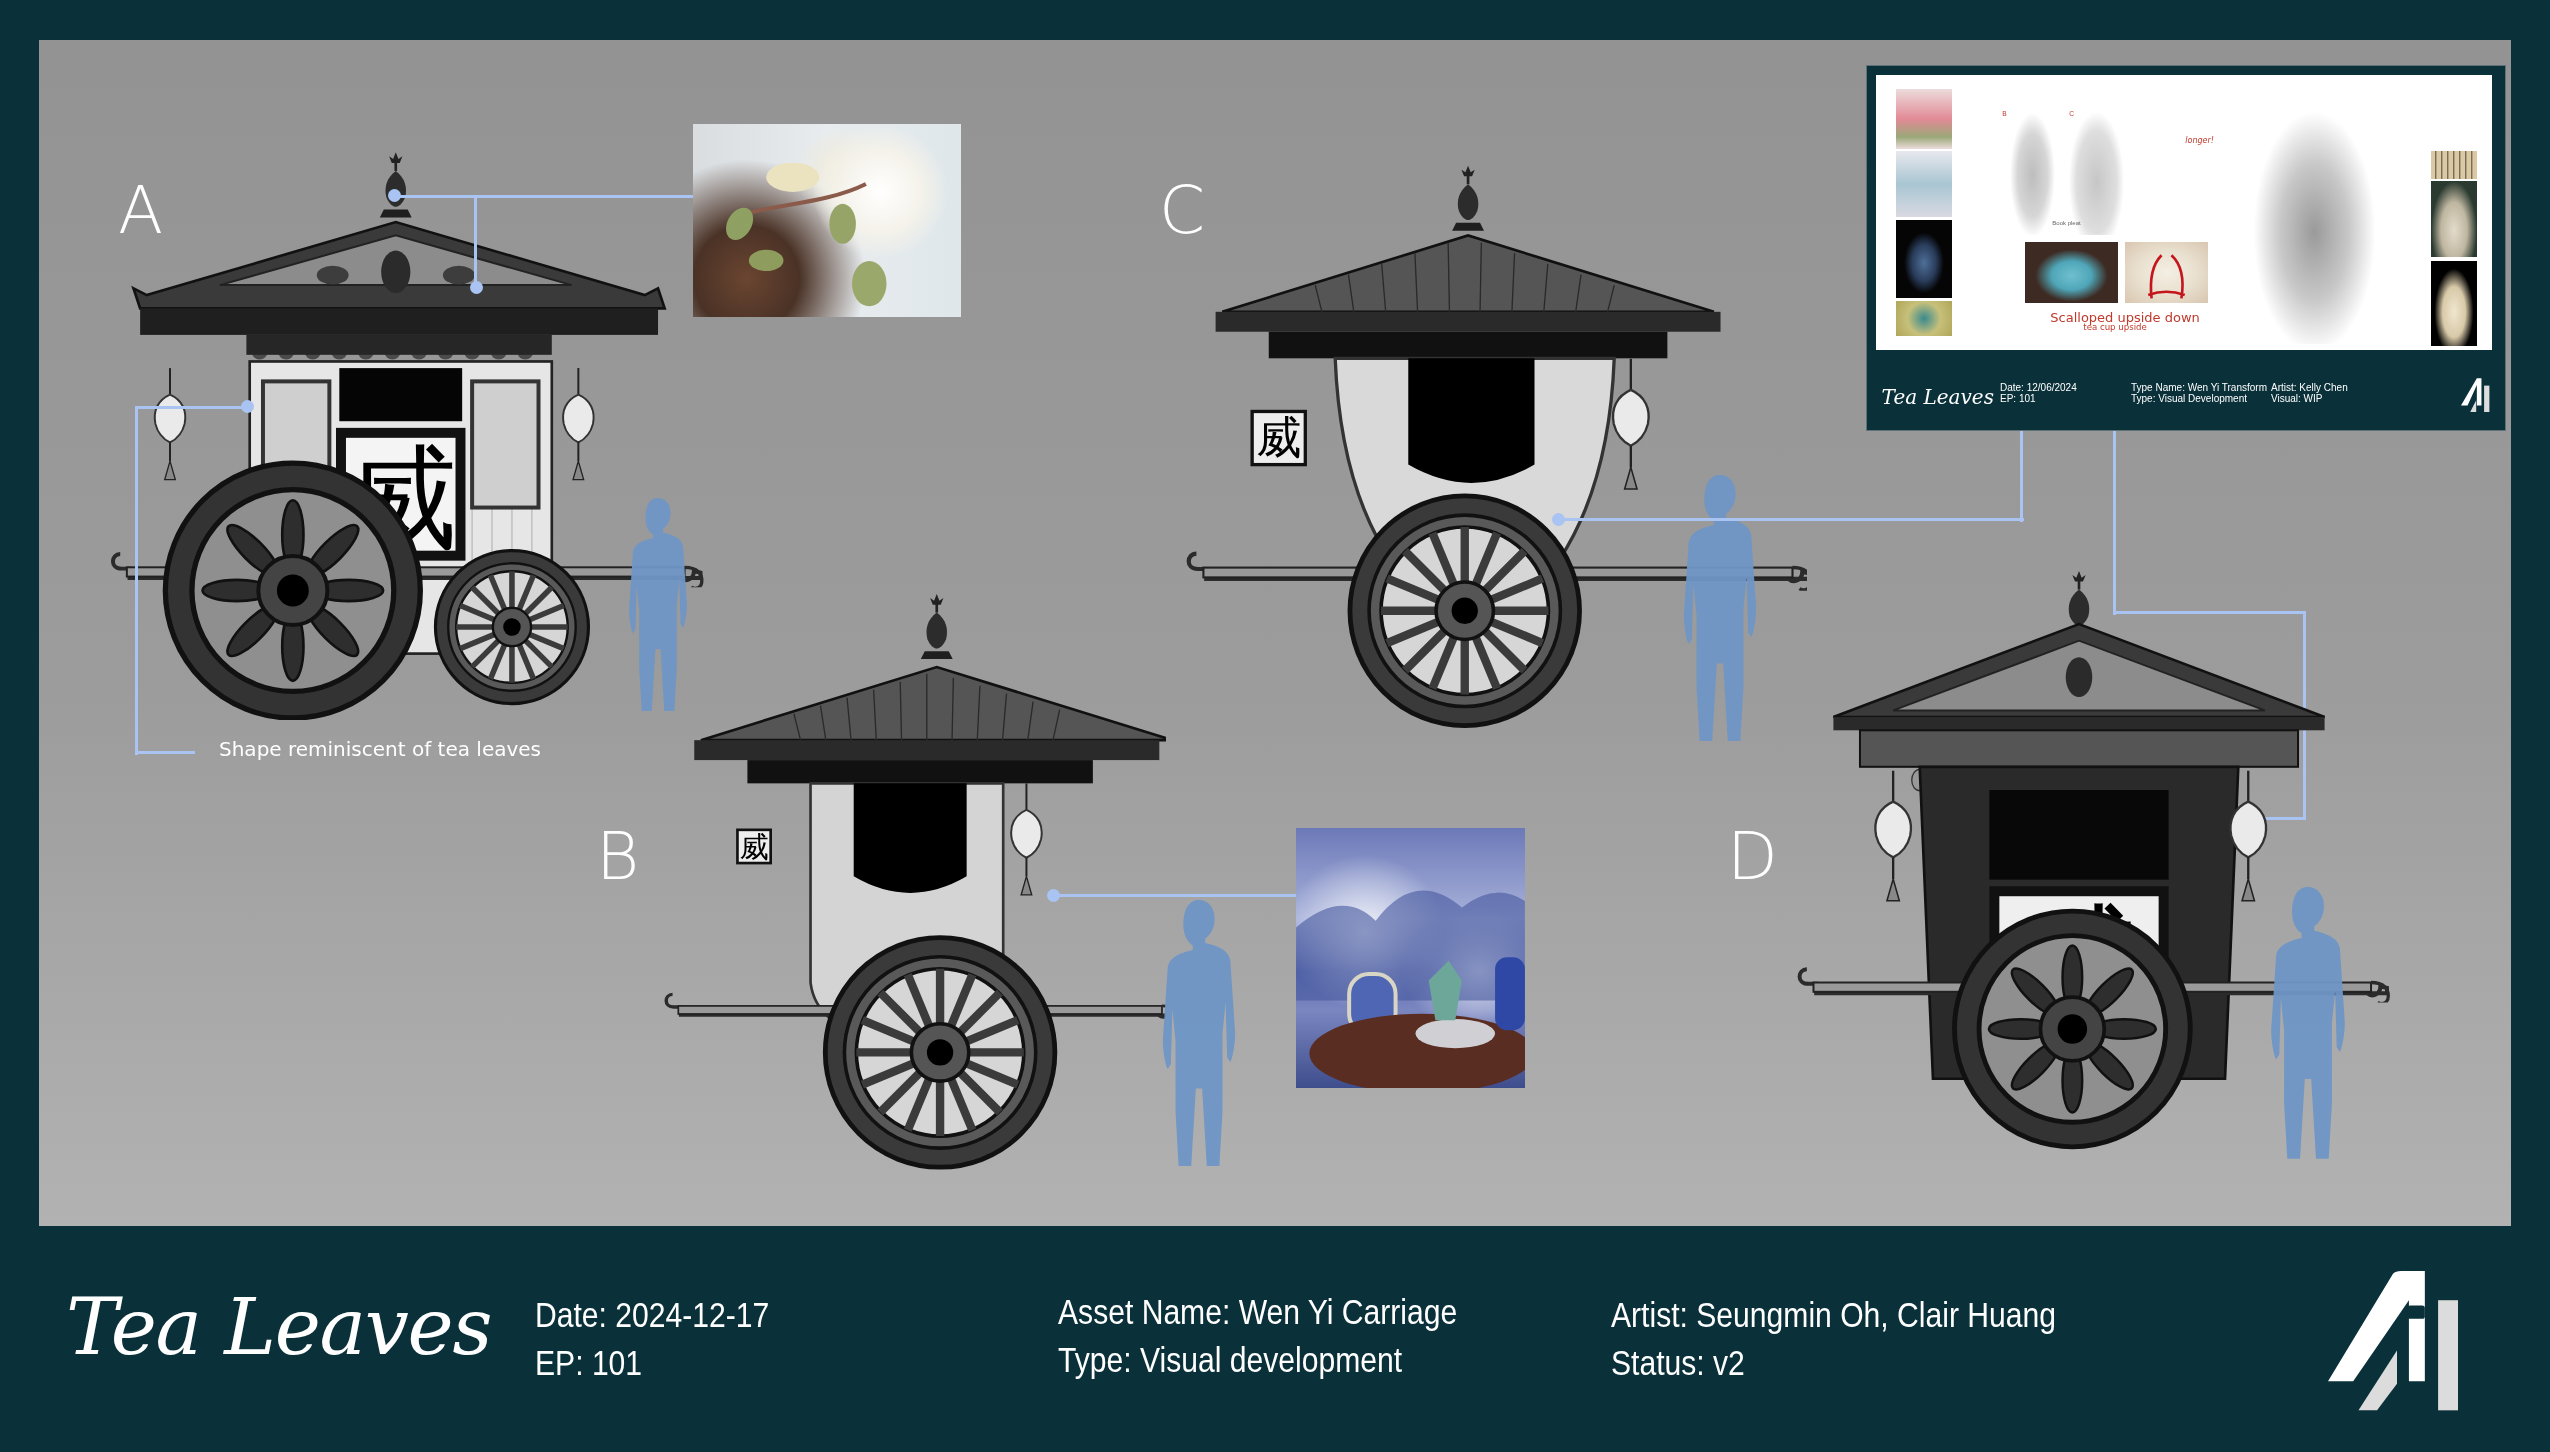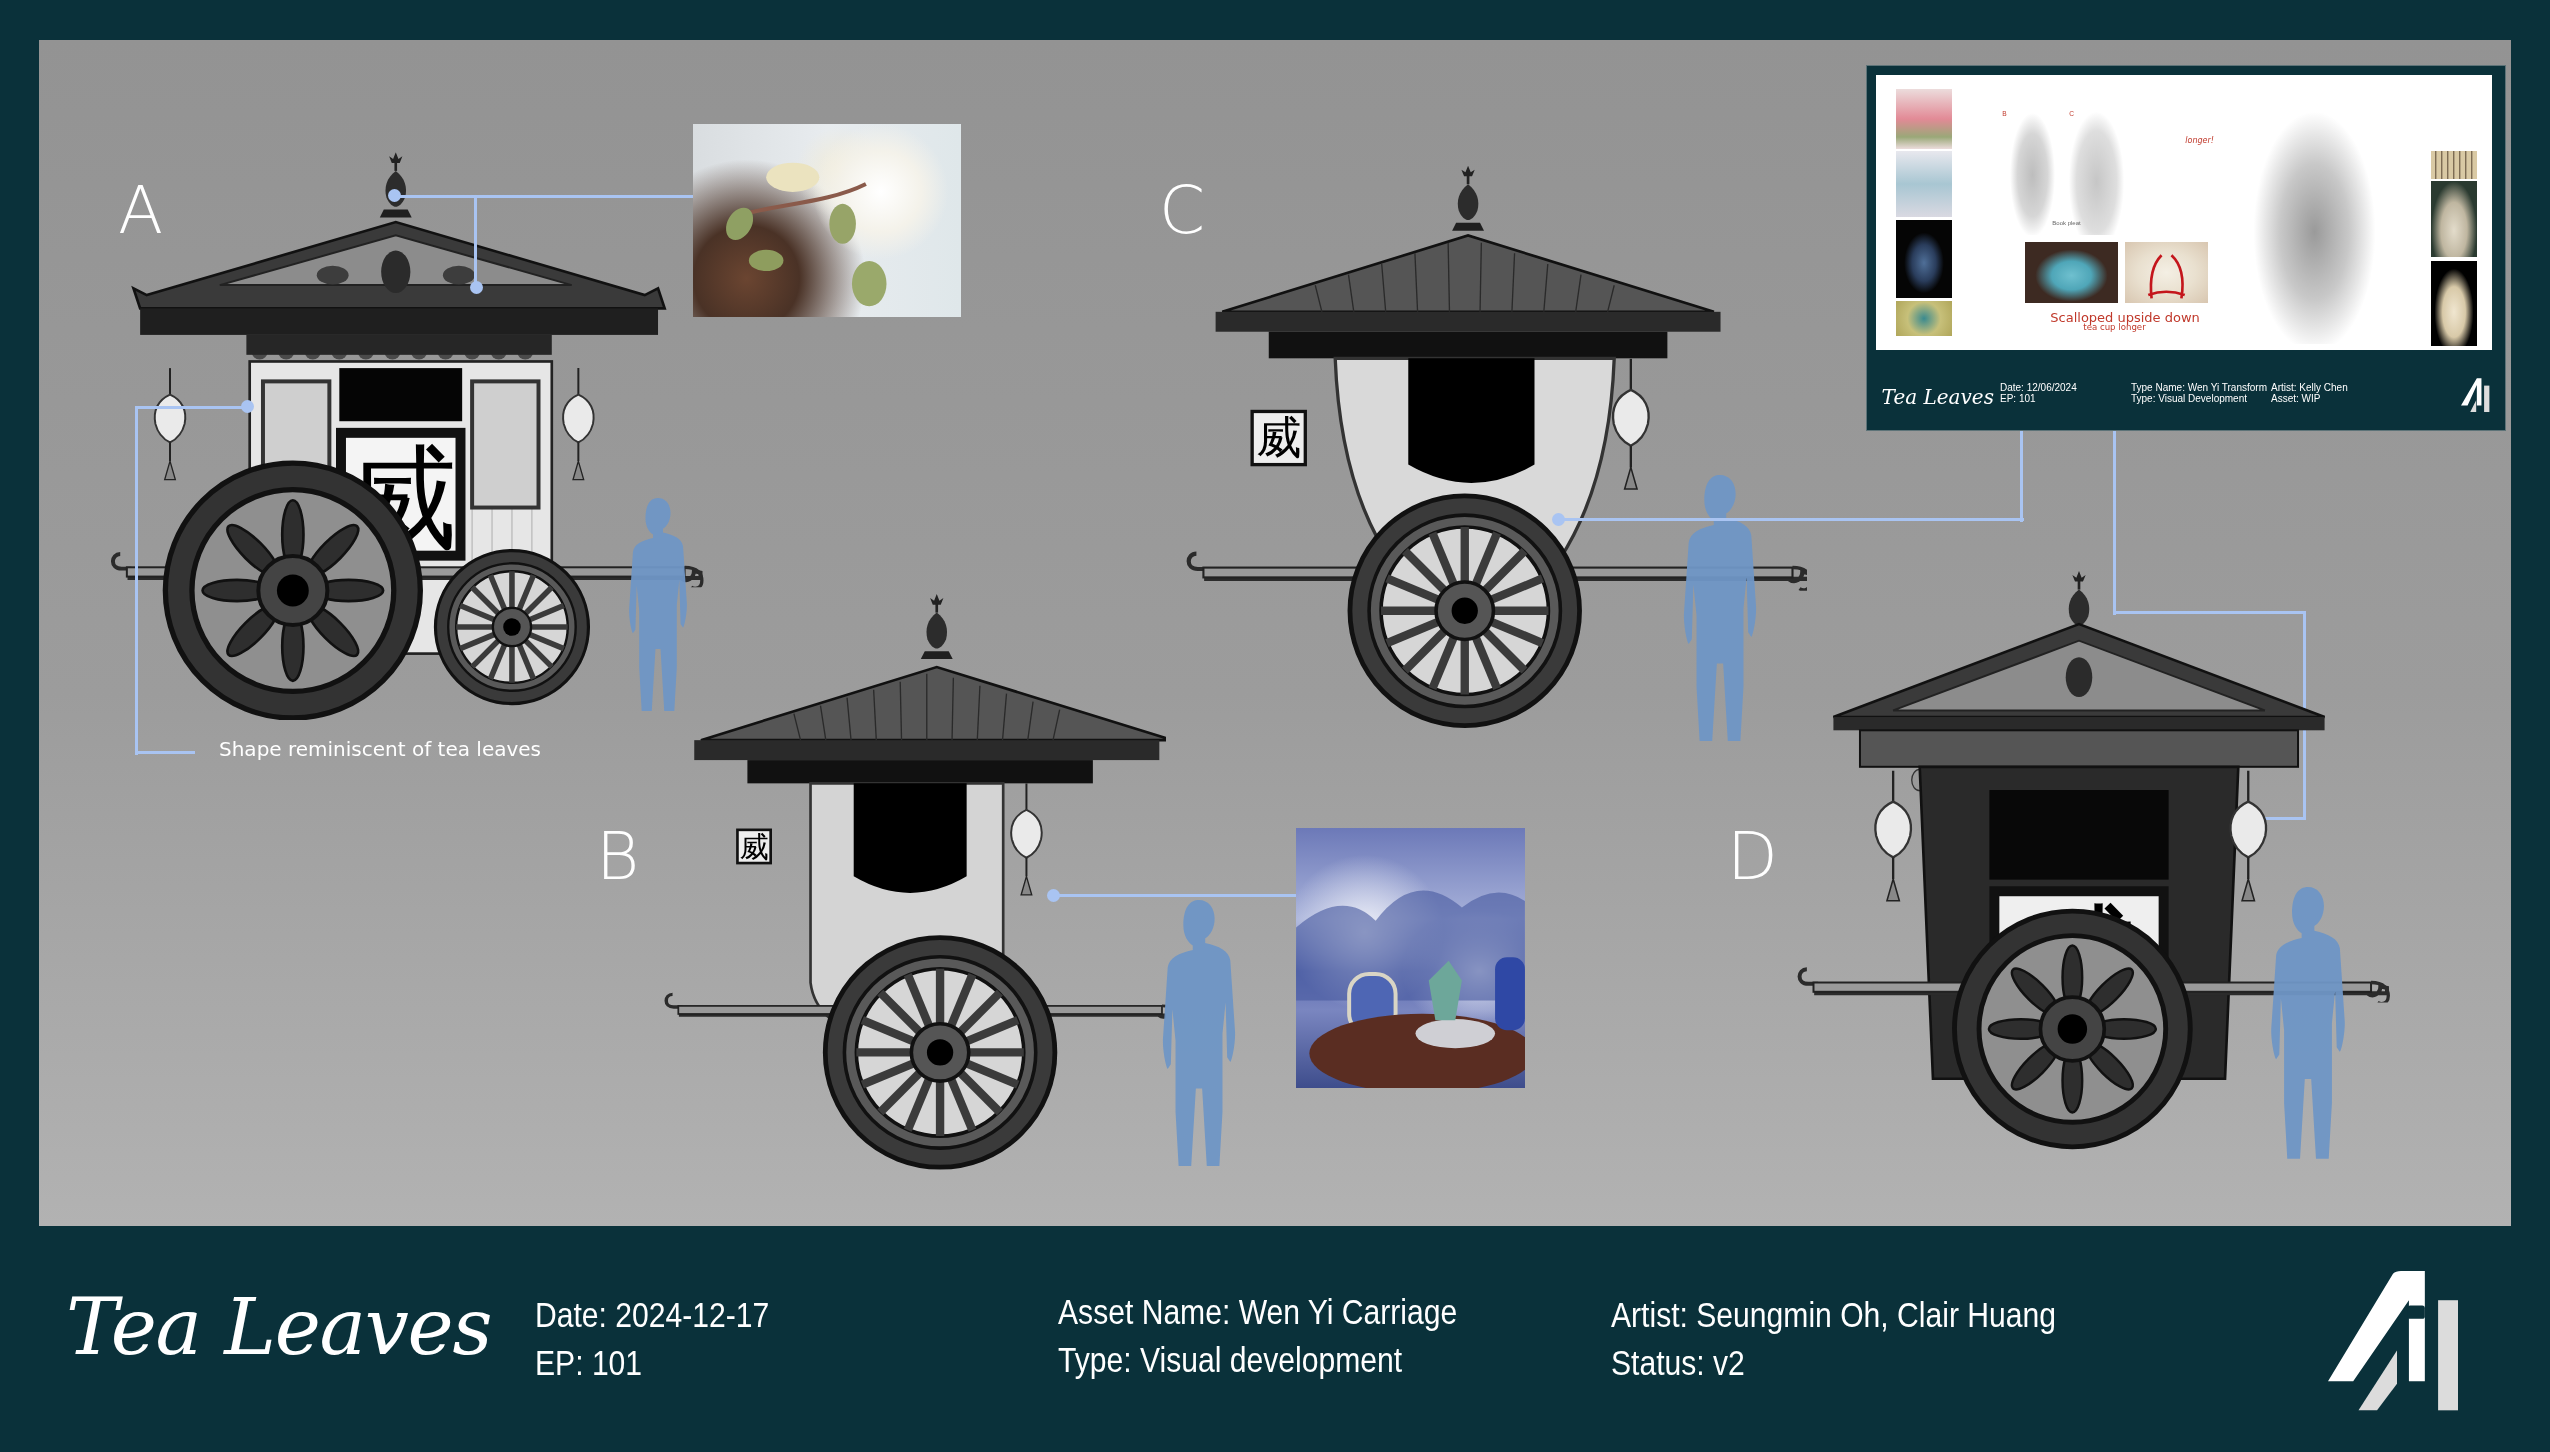--- a/index.html
+++ b/index.html
@@ -297,34 +297,34 @@
     <div class="abs" style="left:176px;top:145px;font-size:6px;color:#666;">Book pleat</div>
     <div class="abs" style="left:309px;top:61px;font-size:8px;color:#c0392b;font-family:'DejaVu Sans',sans-serif;font-style:italic;">longer!</div>
 
     <div class="abs" style="left:149px;top:167px;width:93px;height:61px;background:radial-gradient(ellipse at 50% 55%,#6fc0cf 0,#4fa6b8 30%,#3d2a22 55%);"></div>
     <div class="abs" style="left:249px;top:167px;width:83px;height:61px;background:radial-gradient(ellipse at 50% 50%,#f4efe4 0,#e9e0cf 50%,#d8c6b0 100%);">
       <svg width="83" height="61" viewBox="0 0 125 92">
           <path d="M40 85 Q35 40 55 20 M70 20 Q92 40 85 85 M35 80 Q62 70 90 80" stroke="#c4161c" stroke-width="4" fill="none"></path>
         </svg>
     </div>
     <div class="abs" style="left:174px;top:235px;font-size:13px;color:#c0392b;font-family:'DejaVu Sans',sans-serif;">Scalloped upside down</div>
-    <div class="abs" style="left:207px;top:247px;font-size:8.6px;color:#c0392b;font-family:'DejaVu Sans',sans-serif;">tea cup longer</div>
+    <div class="abs" style="left:207px;top:247px;font-size:8.6px;color:#c0392b;font-family:'DejaVu Sans',sans-serif;">tea cup upside</div>
 
     <div class="abs" style="left:555px;top:76px;width:46px;height:28px;background:repeating-linear-gradient(90deg,#d9c9a4 0,#d9c9a4 4px,#6b5a44 4.6px,#d9c9a4 6px);"></div>
     <div class="abs" style="left:555px;top:106px;width:46px;height:76px;background:radial-gradient(ellipse at 50% 65%,#e3dccb 0,#bfb6a0 40%,#2a3a30 70%);"></div>
     <div class="abs" style="left:555px;top:186px;width:46px;height:85px;background:radial-gradient(ellipse at 50% 60%,#f0e6d0 0,#d8c9a8 35%,#000 60%);"></div>
   </div>
 
   <div class="abs" style="left:14.6px;top:319px;color:#fff;font-family:'DejaVu Serif',serif;font-style:italic;font-size:20px;">Tea Leaves</div>
   <div class="board-foot" style="left:133px;top:316px;">Date: 12/06/2024</div>
   <div class="board-foot" style="left:133px;top:327px;">EP: 101</div>
   <div class="board-foot" style="left:264px;top:316px;">Type Name: Wen Yi Transform</div>
   <div class="board-foot" style="left:264px;top:327px;">Type: Visual Development</div>
   <div class="board-foot" style="left:404px;top:316px;">Artist: Kelly Chen</div>
-  <div class="board-foot" style="left:404px;top:327px;">Asset: WIP</div>
+  <div class="board-foot" style="left:404px;top:327px;">Visual: WIP</div>
   <svg class="abs" style="left:594px;top:312px;" width="33" height="37" viewBox="0 0 100 110">
     <path d="M0 82 L48 0 H62 V82 H48 V20 L20 82z" fill="#fff"></path>
       <rect x="70" y="22" width="16" height="80" fill="#ddd"></rect>
       <path d="M28 102 L46 66 V102z" fill="#ddd"></path>
   </svg>
 </div>
 
 <div class="footer"></div>
 <div class="brand">Tea Leaves</div>
 <div class="meta" style="left:535px;top:1291px;">Date: 2024-12-17</div>

